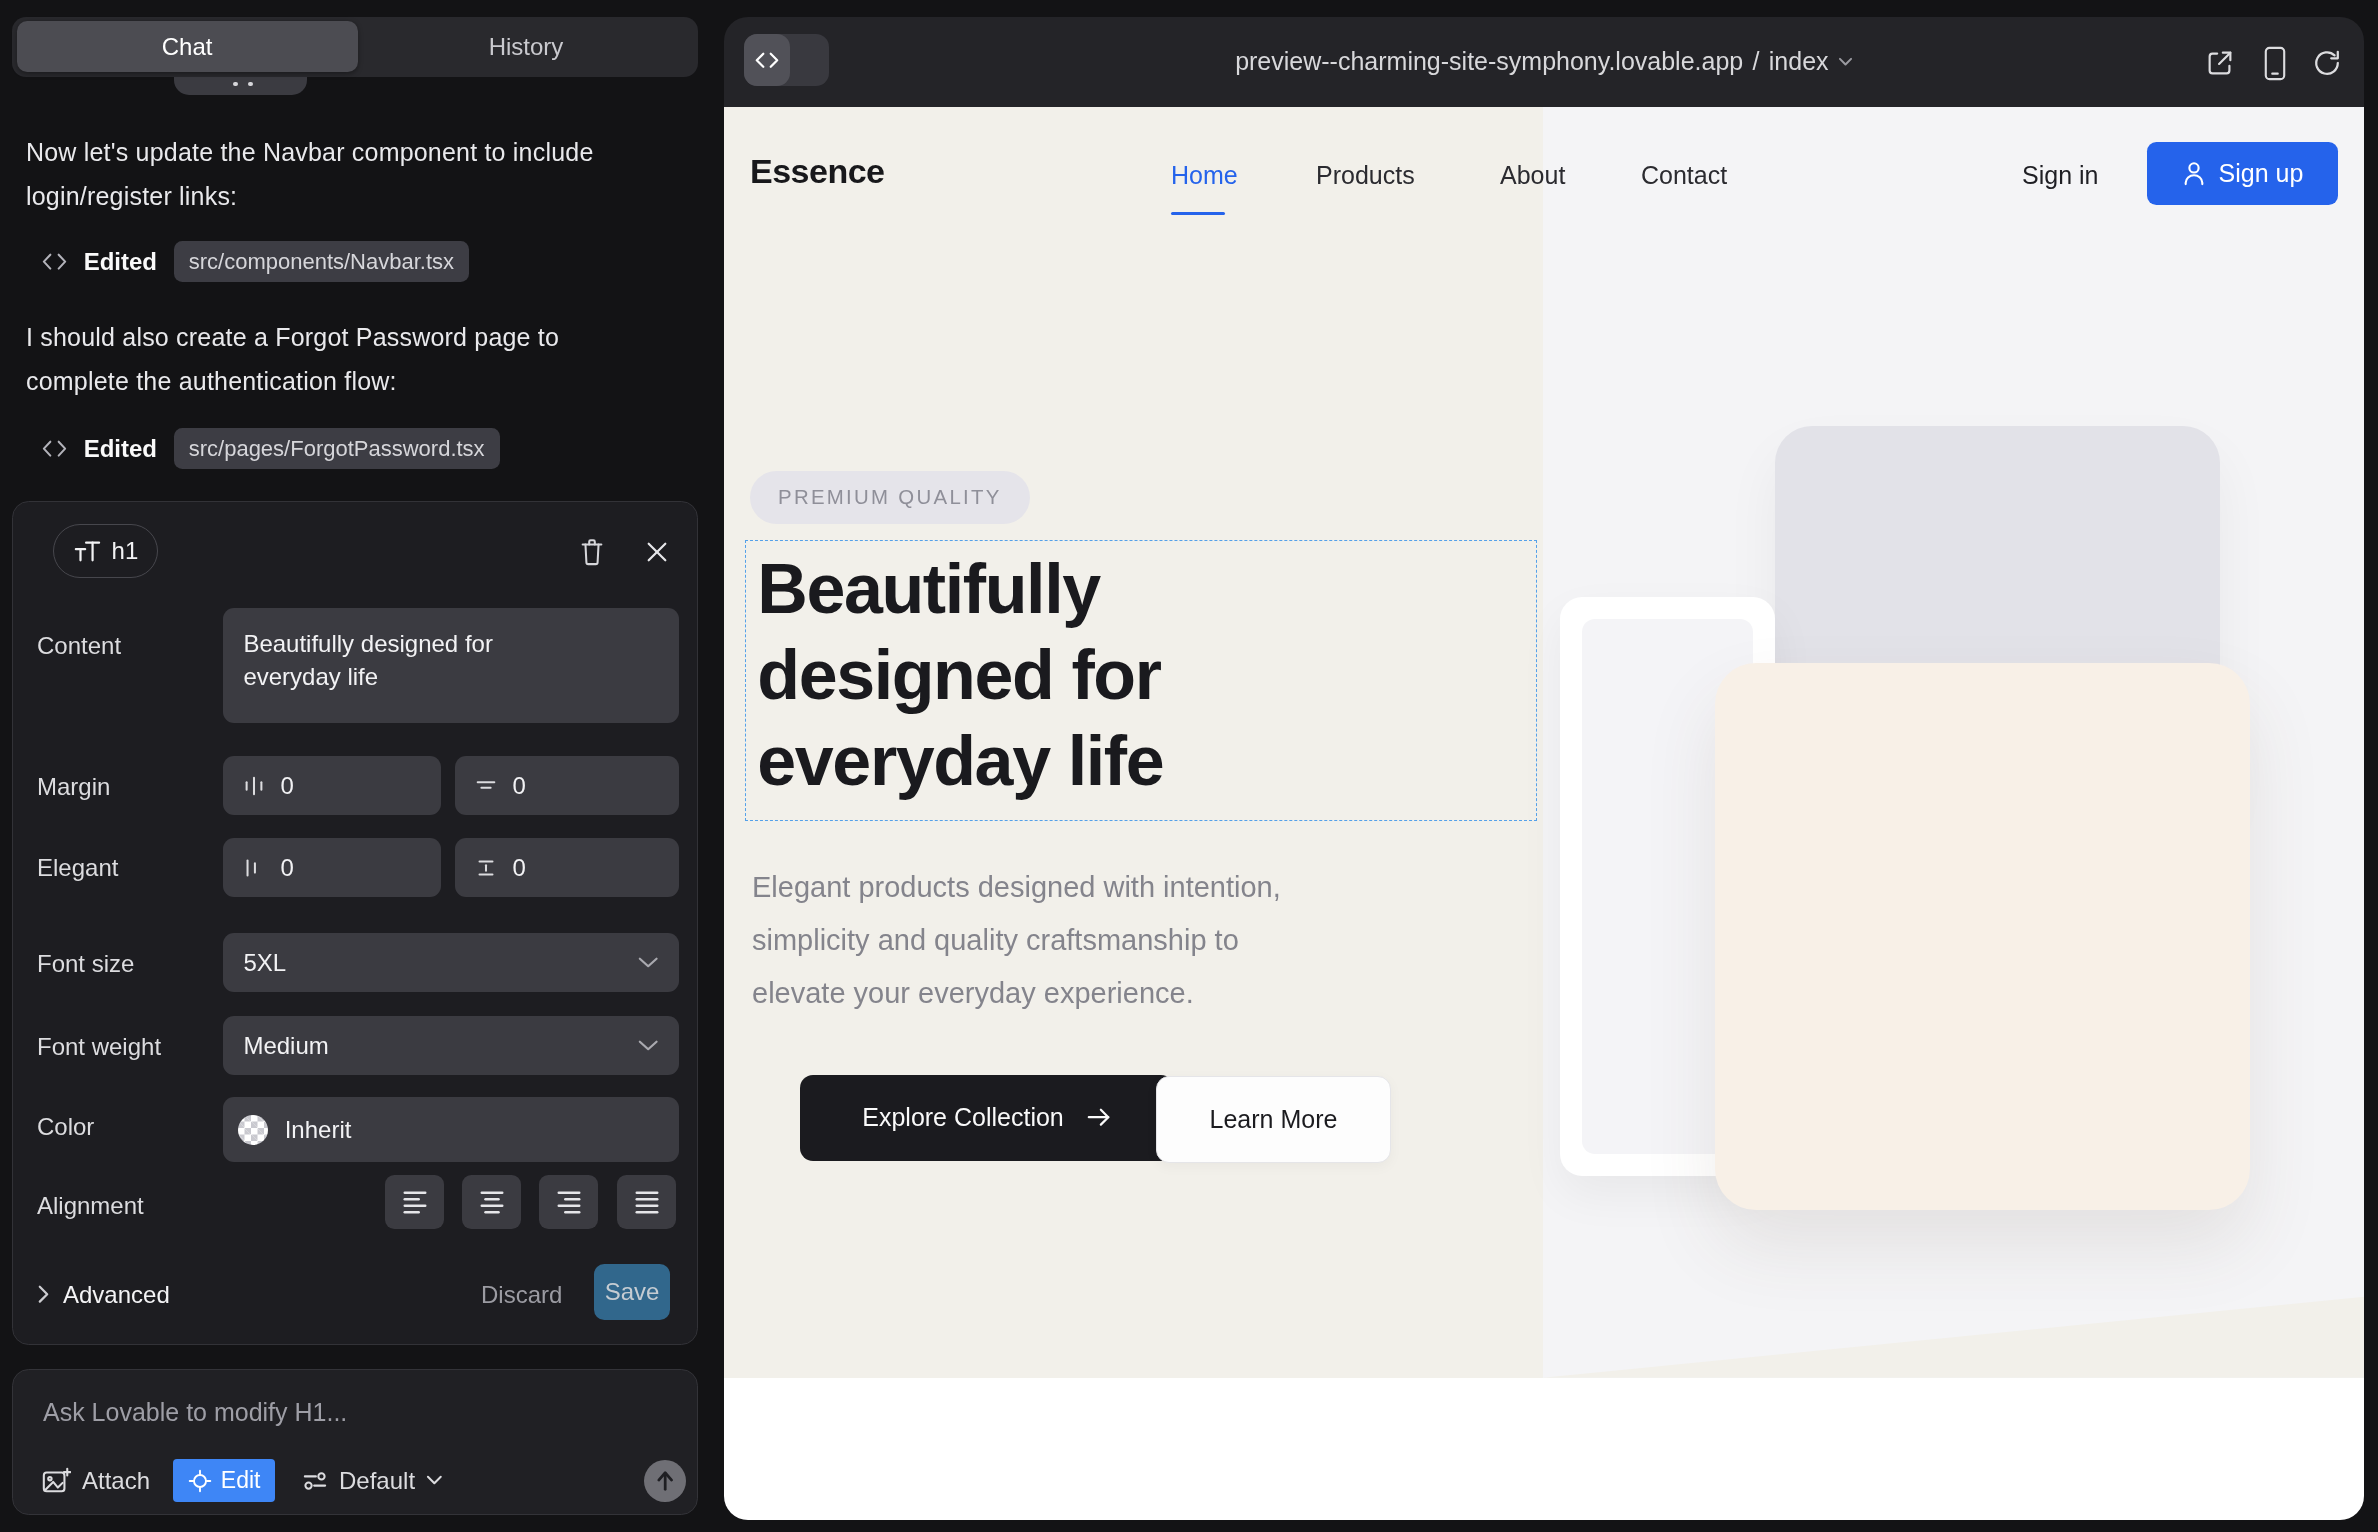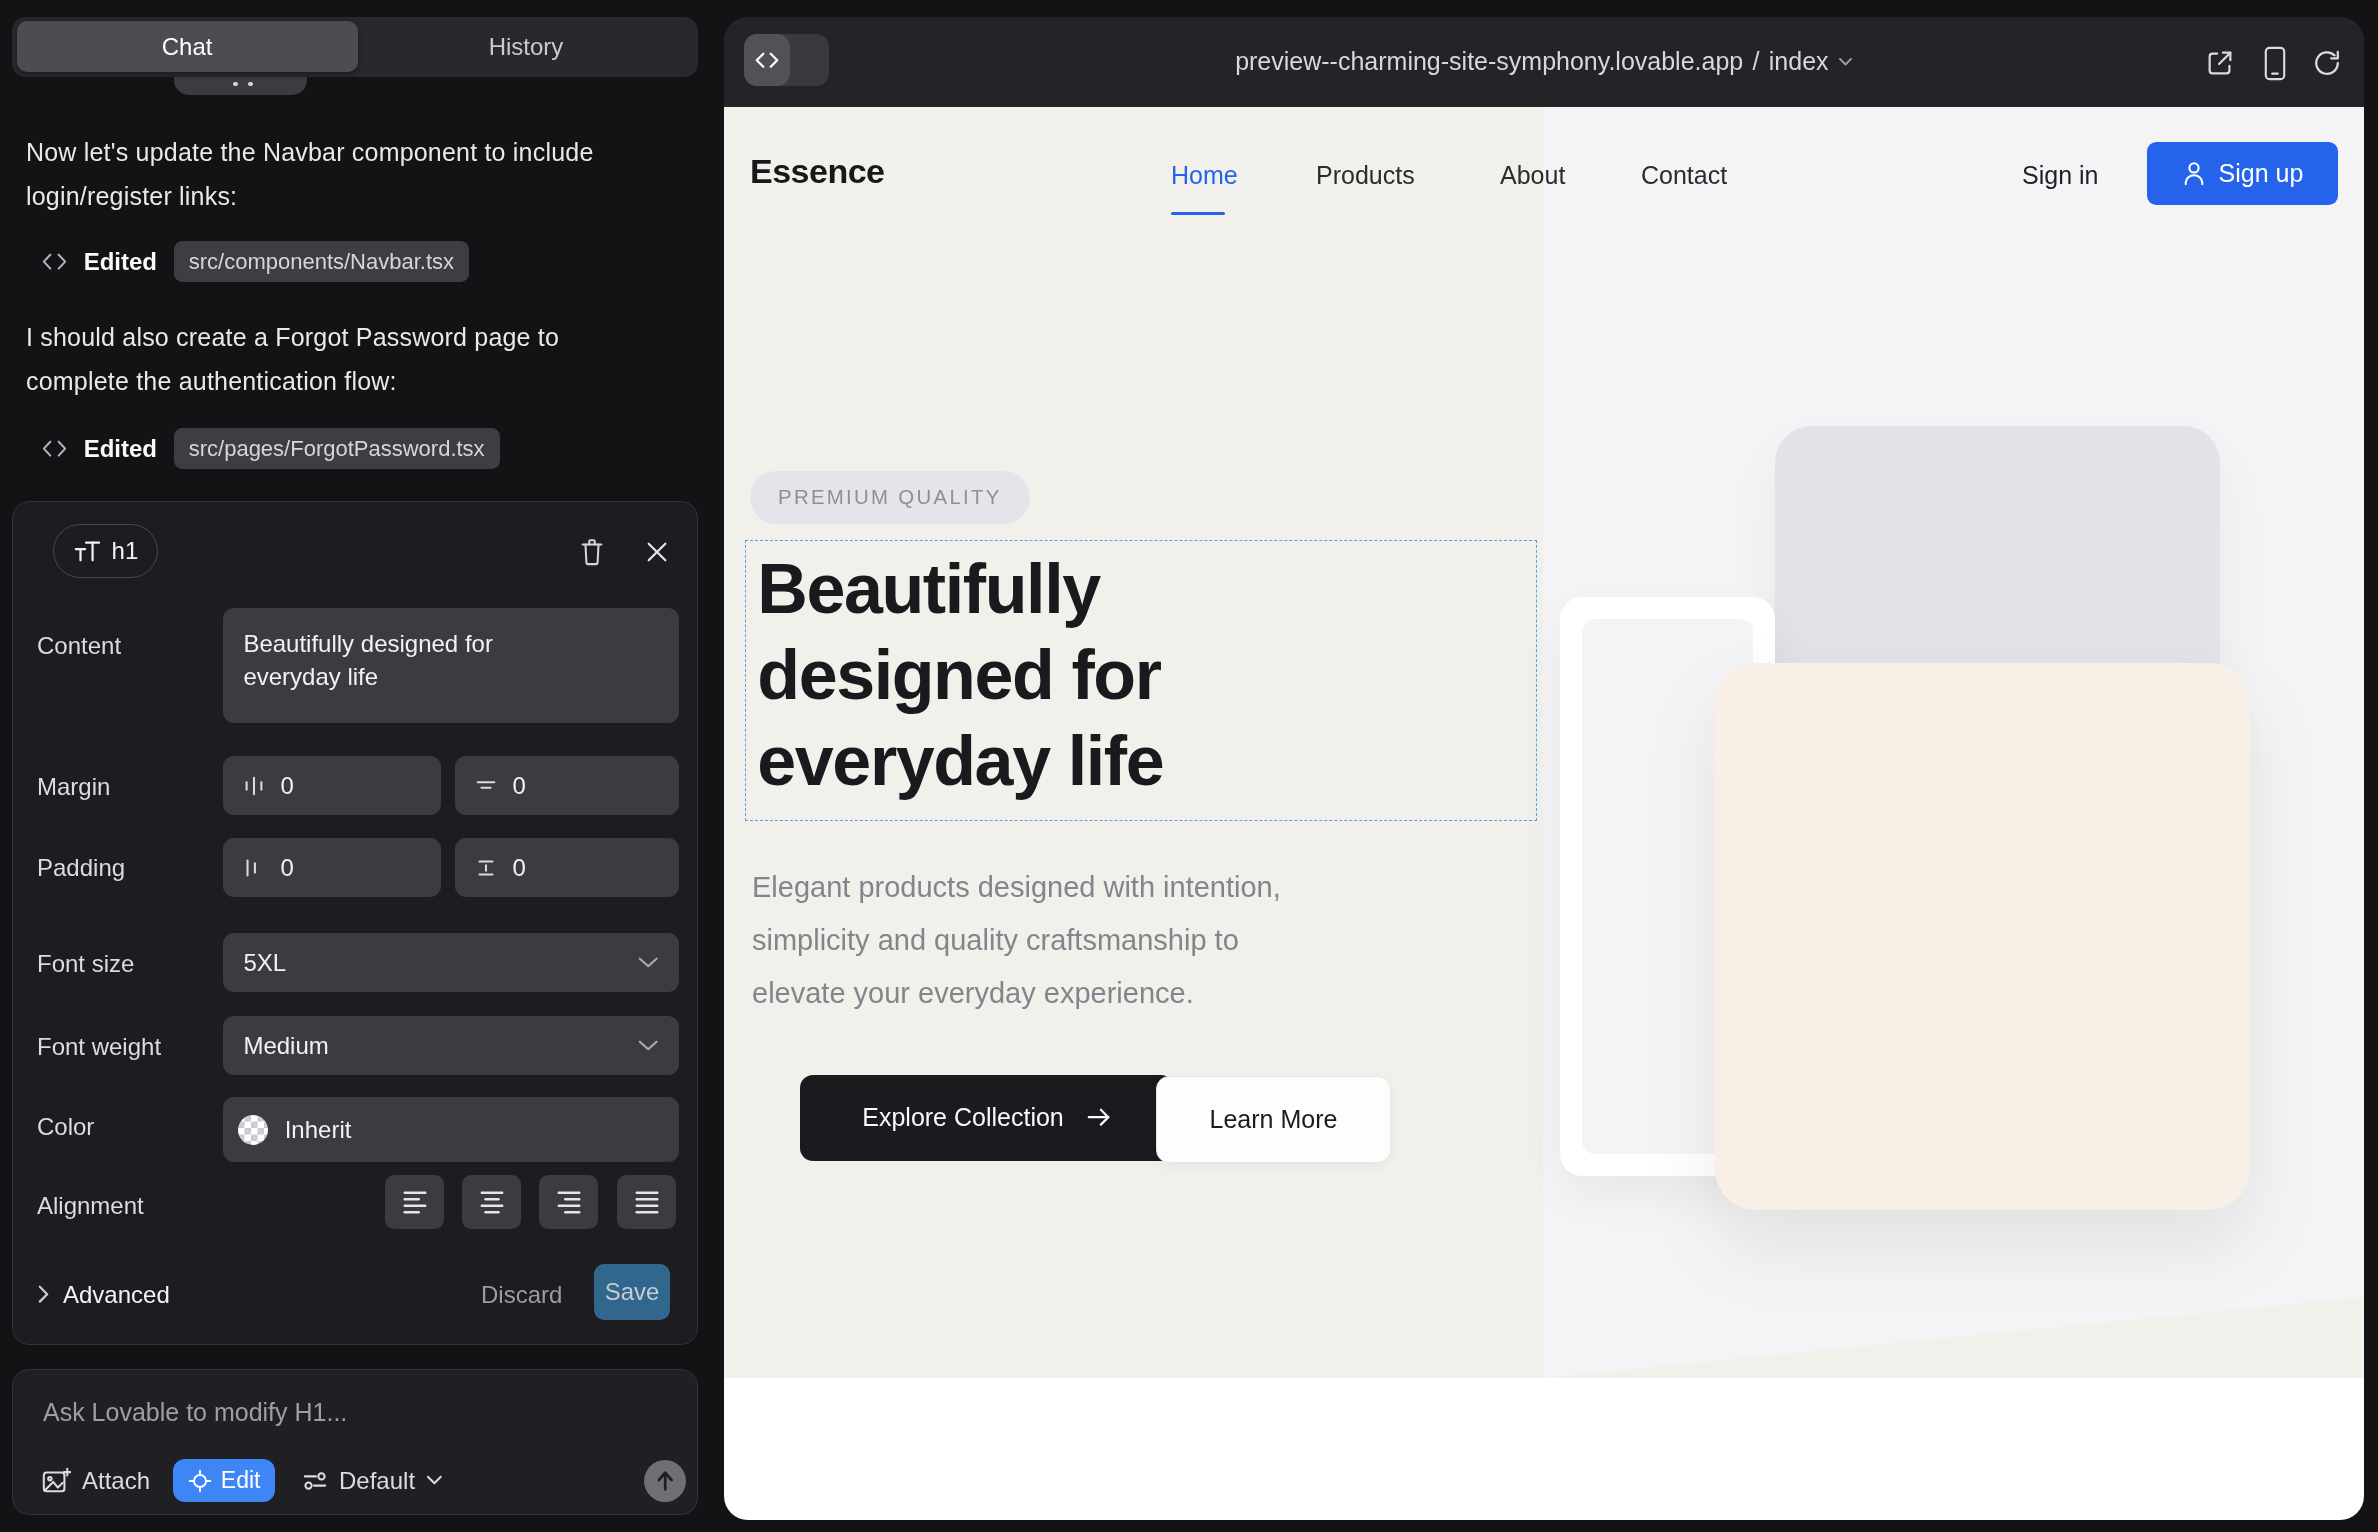--- a/index.html
+++ b/index.html
@@ -37,21 +37,21 @@
   .align-btn { position:absolute; top:673px; width:59px; height:54px; background:#3b3b41; border-radius:9.3px; display:flex; align-items:center; justify-content:center; color:#e6e6e9; cursor:pointer; }
   .advanced { position:absolute; left:24px; top:772px; height:41px; display:flex; align-items:center; gap:13px; color:#f4f4f6; font-size:24px; cursor:pointer; }
   .discard-btn { position:absolute; left:468px; top:772px; height:41px; display:flex; align-items:center; color:#9b9ba2; font-size:24px; cursor:pointer; }
   .save-btn { position:absolute; left:581px; top:762px; width:76px; height:56px; background:#31678c; border-radius:10.2px; display:flex; align-items:center; justify-content:center; color:#c5ccd2; font-size:24px; cursor:pointer; }
 
   
   .prompt-card { position:absolute; left:12px; top:1369px; width:686px; height:146px; background:#202024; border:0.9px solid #333338; border-radius:16.7px; z-index:2; }
   .prompt-input { position:absolute; left:30px; top:22px; width:612px; height:41px; background:transparent; border:none; outline:none; font-family:"Liberation Sans",sans-serif; font-size:25px; color:#f2f2f4; }
   .prompt-input::placeholder { color:#9e9ea6; opacity:1; }
   .ptool { position:absolute; top:89px; height:43px; display:flex; align-items:center; gap:11px; color:#dcdcdf; font-size:24px; cursor:pointer; }
-  .edit-pill { position:absolute; left:160px; top:89px; width:102px; height:43px; background:#3e86f6; border-radius:12px; display:flex; align-items:center; justify-content:center; gap:9.3px; color:#fff; font-size:23px; cursor:pointer; }
+  .edit-pill { position:absolute; left:160px; top:89px; width:102px; height:43px; background:#3e86f6; border-radius:4px; display:flex; align-items:center; justify-content:center; gap:9.3px; color:#fff; font-size:23px; cursor:pointer; }
   .send-btn { position:absolute; left:631px; top:90px; width:42px; height:42px; border-radius:50%; background:#6f6f75; display:flex; align-items:center; justify-content:center; color:#1f1f23; cursor:pointer; }
 
   
   .browser { position:absolute; left:724px; top:16.7px; width:1640px; height:1503px; background:#242428; border-radius:24px; overflow:hidden; z-index:1; }
   .chrome { position:absolute; left:0; top:0; width:1640px; height:90px; }
   .code-toggle { position:absolute; left:20.4px; top:17.6px; width:85px; height:52px; background:#39393f; border-radius:13px; cursor:pointer; }
   .code-toggle .seg { position:absolute; left:0; top:0; width:46px; height:52px; background:#515158; border-radius:13px; display:flex; align-items:center; justify-content:center; color:#fff; }
   .urlbar { position:absolute; left:0; top:0; width:1640px; height:90px; display:flex; align-items:center; justify-content:center; gap:9.3px; color:#d8d8db; font-size:25px; cursor:pointer; }
   .chrome-btn { position:absolute; top:26px; width:41px; height:41px; display:flex; align-items:center; justify-content:center; color:#dcdcdf; cursor:pointer; }
 
@@ -173,21 +173,21 @@
       <div class="field" style="left:442px; top:254px; width:224px; height:59px;">
         <span class="ficon">
           <svg width="24" height="24" viewBox="0 0 26 26" fill="none" stroke="currentColor" stroke-width="2.2" stroke-linecap="round">
               <line x1="4" y1="9" x2="22" y2="9"></line>
               <line x1="8" y1="15" x2="18" y2="15"></line>
             </svg>
         </span>
         <span>0</span>
       </div>
 
-      <div class="row-label" style="top:352px">Padding</div>
+      <div class="row-label" style="top:352px">Elegant</div>
       <div class="field" style="left:210px; top:336px; width:218px; height:59px;">
         <span class="ficon">
           <svg width="24" height="24" viewBox="0 0 26 26" fill="none" stroke="currentColor" stroke-width="2.2" stroke-linecap="round">
               <line x1="6" y1="5" x2="6" y2="21"></line>
               <line x1="14" y1="8" x2="14" y2="18"></line>
             </svg>
         </span>
         <span>0</span>
       </div>
       <div class="field" style="left:442px; top:336px; width:224px; height:59px;">

